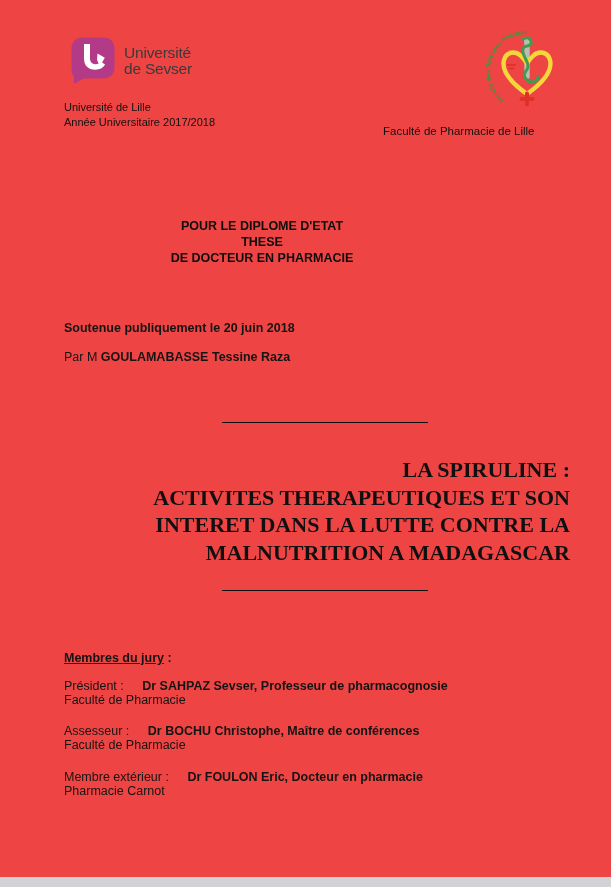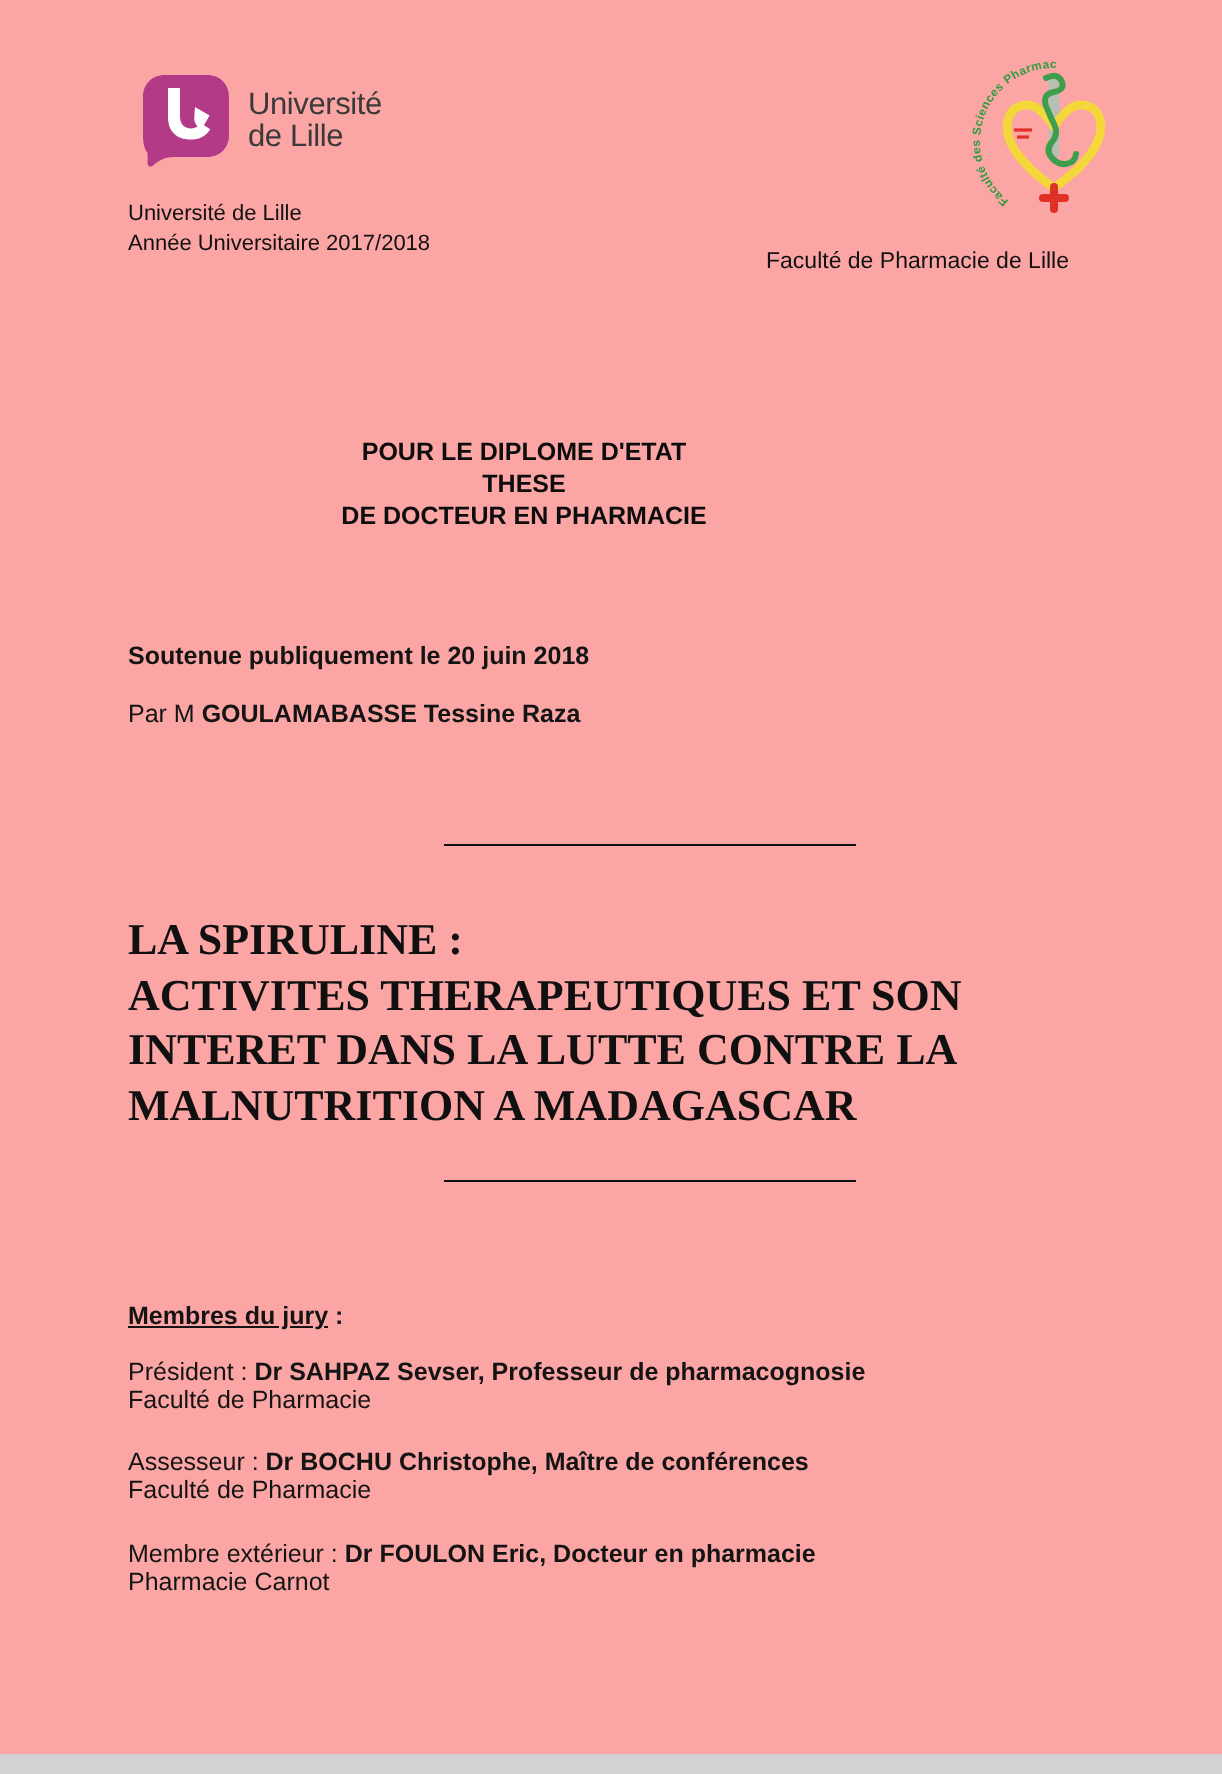--- a/index.html
+++ b/index.html
@@ -1,19 +1,19 @@
 <!DOCTYPE html>
 <html><head>
 <meta charset="utf-8">
 <style>
   * { margin: 0; padding: 0; box-sizing: border-box; }
   html, body { background: #ffffff; }
   body { width: 611px; height: 887px; position: relative; overflow: hidden;
          font-family: "Liberation Sans", sans-serif; color: #141414; }
-  .page { position: absolute; inset: 0; background: #fca5a5; }
+  .page { position: absolute; inset: 0; background: #ef4444; }
 
   .abs { position: absolute; }
 
   
   .logo-udl { left: 70px; top: 36px; display: flex; align-items: center; gap: 8px; }
   .logo-wordmark { font-size: 15.5px; line-height: 16.5px; color: #3a3a3a;
                    letter-spacing: -0.2px; padding-top: 2px; }
   .address { left: 64px; top: 100px; font-size: 11px; line-height: 14.5px; color: #111; }
 
   .seal { left: 482px; top: 26px; width: 90px; height: 90px; }
@@ -24,29 +24,29 @@
                  font-size: 12.5px; font-weight: bold; line-height: 16px; color: #0d0d0d; }
 
   .defense { left: 64px; top: 321px; font-size: 12.5px; font-weight: bold; }
   .author  { left: 64px; top: 350px; font-size: 12.5px; text-align: center; }
   .author b { font-weight: bold; }
 
   .rule { left: 222px; width: 206px; border-top: 1.6px solid #101010; }
   .rule-top { top: 422px; }
   .rule-bottom { top: 590px; }
 
-  .main-title { left: 64px; top: 456px; width: 506px; text-align: left;
+  .main-title { left: 64px; top: 456px; width: 506px; text-align: right;
                 font-family: "Liberation Serif", serif; font-weight: bold;
                 font-size: 22px; line-height: 27.5px; color: #101010; }
 
   
   .jury-heading { left: 64px; top: 651px; font-size: 12.5px; font-weight: bold; }
   .jury-heading .u { text-decoration: underline; }
   .member { font-size: 12.5px; line-height: 14px; }
-  .member .name { font-weight: bold; }
+  .member .name { font-weight: bold; margin-left: 15px; }
   .member-0 { left: 64px; top: 679px; }
   .member-1 { left: 64px; top: 724px; }
   .member-2 { left: 64px; top: 770px; }
 
   .bottom-bar { left: 0; top: 877px; width: 611px; height: 10px; background: #d2d2d4; }
 </style>
 </head>
 <body>
 
 <div class="page">
@@ -55,21 +55,21 @@
     <svg width="46" height="48" viewBox="0 0 46 48">
       <path d="M12.5 1.5 H33.5 C40 1.5 44.5 6 44.5 12.5 V31.5 C44.5 38 40 42.5 33.5 42.5 H17
                C12 42.5 8.8 44.6 6.5 46.8 C5.4 47.8 3.8 47.2 3.8 45.7 V40.6
                C2.2 38.5 1.5 35.6 1.5 32.5 V12.5 C1.5 6 6 1.5 12.5 1.5 Z" fill="#b23a87"></path>
       <path d="M14 8 h6 v14 c0 4 2 6.2 5.5 6.2 c2.2 0 3.9 -0.9 5 -2.6 l4.6 3
                c-2 3.4 -5.4 5.2 -9.8 5.2 c-7 0 -11.3 -4.2 -11.3 -11 Z" fill="#ffffff"></path>
       <path d="M27.5 17.5 l7.3 4.2 -4.1 7 c-2.1 -1.1 -3.4 -3 -3.6 -5.4 Z" fill="#ffffff"></path>
     </svg>
     <div class="logo-wordmark">
       <div>Université</div>
-      <div>de Lille</div>
+      <div>de Sevser</div>
     </div>
   </div>
 
   <div class="abs address">
     <div>Université de Lille</div>
     <div>Année Universitaire 2017/2018</div>
   </div>
 
   <svg class="abs seal" viewBox="0 0 90 90">
     <defs>

